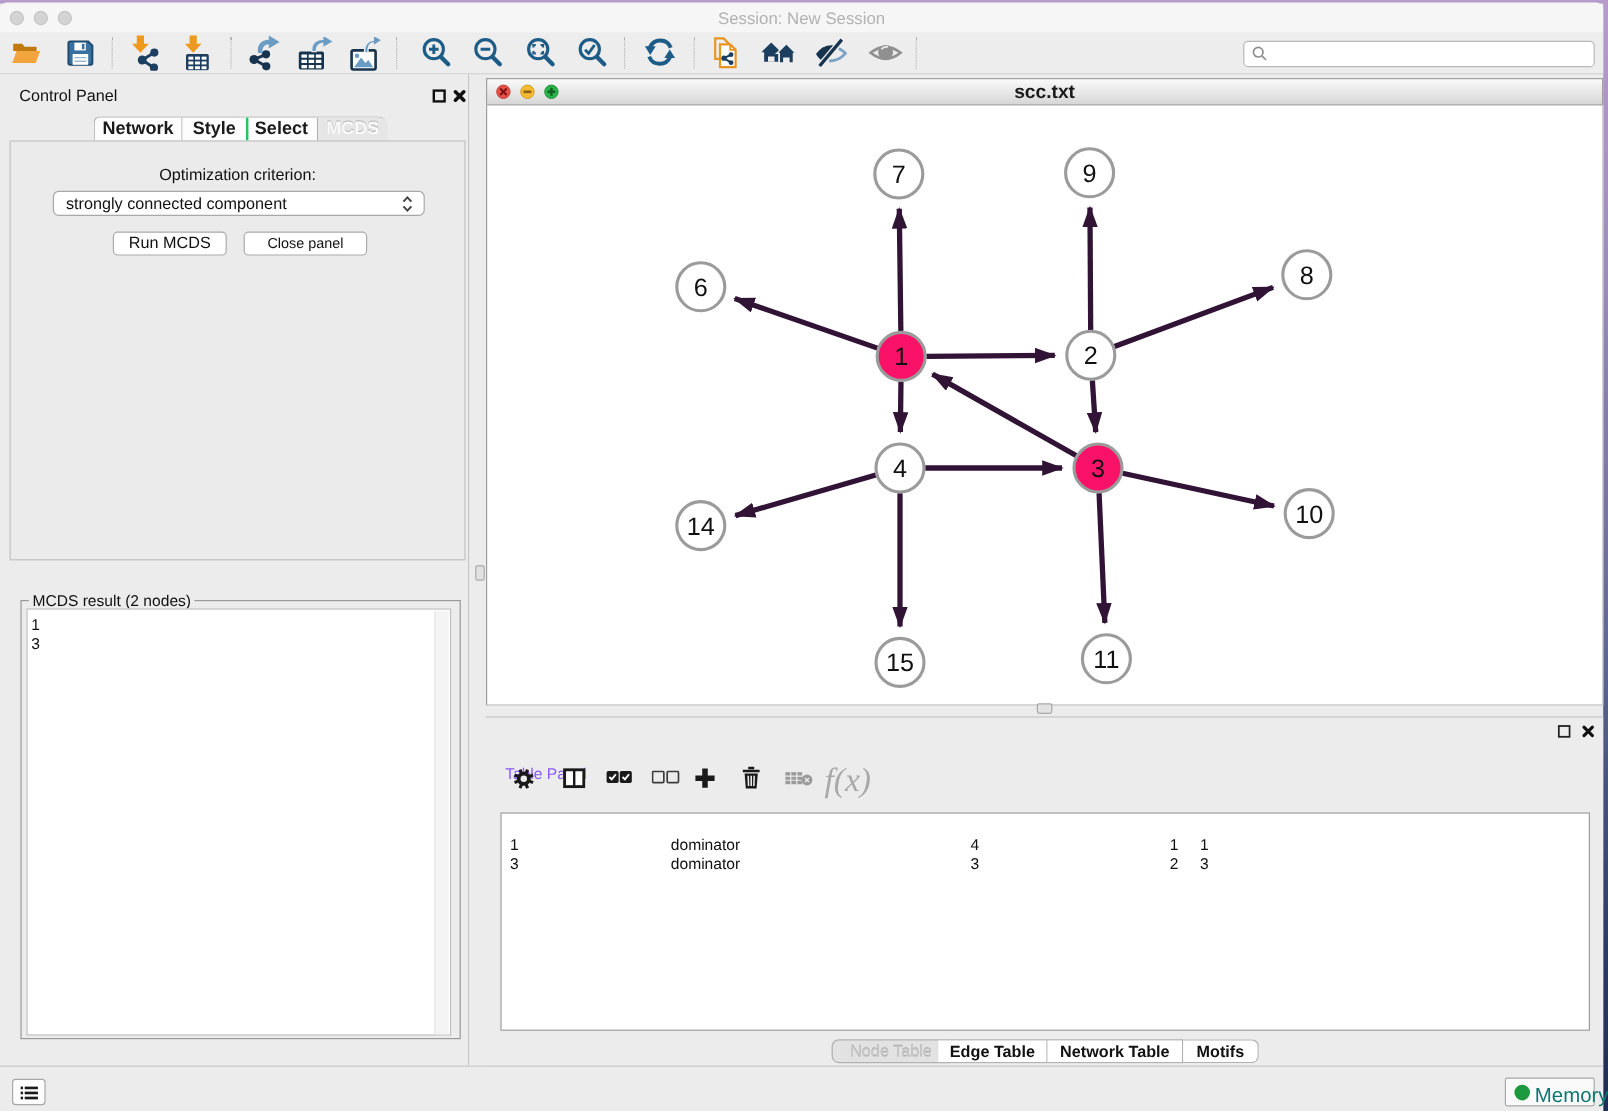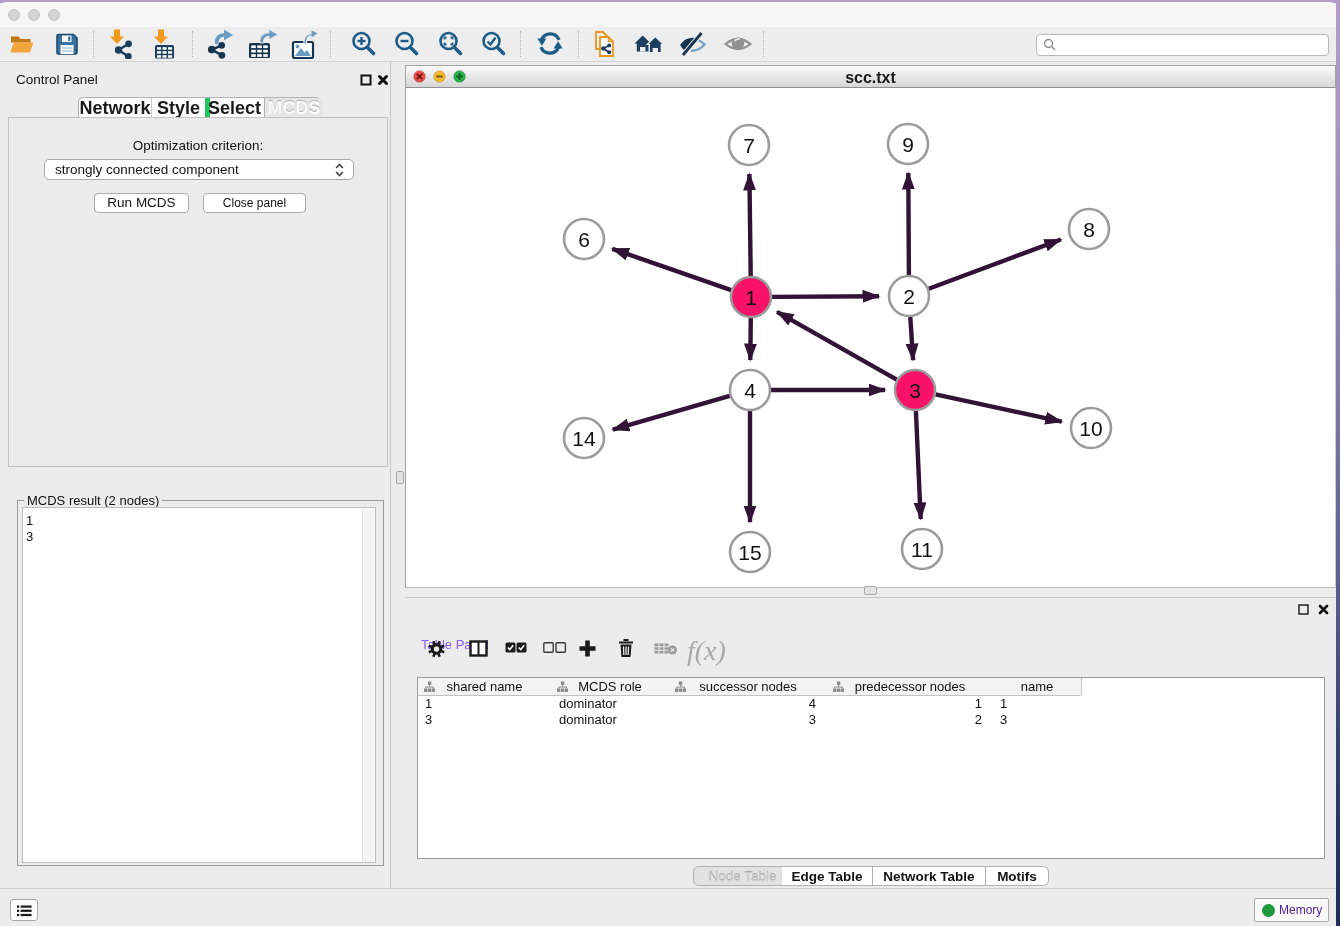--- a/index.html
+++ b/index.html
@@ -14,20 +14,21 @@
 </head>
 <body>
 
 <div class="abs" id="desktop-top" style="left:0;top:0;width:1340px;height:3px;background:#b79ccb;"></div>
 <div class="abs" id="desktop-right" style="right:0;top:0;width:4px;height:926px;background:linear-gradient(#b79ccb,#9b8cb8 25%,#5e6490 60%,#2c3a66 85%,#1f2c55);"></div>
 
 <div class="abs" id="titlebar" style="left:0;top:2px;width:1336px;height:25px;background:#f6f6f6;border-radius:6px 6px 0 0;">
   <div class="abs" style="left:8px;top:7px;width:12px;height:12px;border-radius:50%;background:#d4d4d4;border:1px solid #c3c3c3;box-sizing:border-box;"></div>
   <div class="abs" style="left:28px;top:7px;width:12px;height:12px;border-radius:50%;background:#d4d4d4;border:1px solid #c3c3c3;box-sizing:border-box;"></div>
   <div class="abs" style="left:48px;top:7px;width:12px;height:12px;border-radius:50%;background:#d4d4d4;border:1px solid #c3c3c3;box-sizing:border-box;"></div>
+  <div class="abs" style="left:0;top:5px;width:1336px;text-align:center;font-size:14px;color:#b2b2b2;">Session: New Session</div>
 </div>
 
 <div class="abs" id="toolbar" style="left:0;top:27px;width:1336px;height:35px;background:#ededed;border-bottom:1px solid #d2d2d2;box-sizing:border-box;">
   <div class="sep" style="left:93px;"></div>
   <div class="sep" style="left:192px;"></div>
   <div class="sep" style="left:330px;"></div>
   <div class="sep" style="left:520px;"></div>
   <div class="sep" style="left:578px;"></div>
   <div class="sep" style="left:763px;"></div>
 
@@ -161,23 +162,23 @@
 </div>
 
 <div class="abs" id="cpanel" style="left:0;top:62px;width:391px;height:826px;background:#ececec;border-right:1px solid #c6c6c6;box-sizing:border-box;">
   <div class="abs" style="left:16px;top:10px;font-size:13.5px;color:#111;">Control Panel</div>
   <svg class="abs" style="left:360px;top:12px;" width="12" height="12" viewBox="0 0 12 12">
       <rect x="1.5" y="1.5" width="9" height="9" fill="none" stroke="#111" stroke-width="2"></rect>
     </svg>
   <svg class="abs" style="left:377px;top:12px;" width="12" height="12" viewBox="0 0 12 12">
       <path d="M2.5 2.5 L9.5 9.5 M9.5 2.5 L2.5 9.5" stroke="#111" stroke-width="3" stroke-linecap="round"></path>
     </svg>
-  <div class="abs" style="left:78px;top:35px;width:244px;height:21px;border:1px solid #b0b0b0;border-bottom:none;border-radius:5px 7px 0 0;box-sizing:border-box;background:#fdfdfd;font-size:18px;font-weight:bold;color:#1a1a1a;">
+  <div class="abs" style="left:78px;top:35px;width:244px;height:21px;border:1px solid #b0b0b0;border-bottom:none;border-radius:5px 7px 0 0;box-sizing:border-box;background:#fdfdfd;font-size:15px;font-weight:bold;color:#1a1a1a;">
     <div style="position:absolute;left:0;top:0;width:72px;height:20px;text-align:center;line-height:20px;border-right:1px solid #c9c9c9;">Network</div>
-    <div style="position:absolute;left:73px;top:0;width:53px;height:20px;text-align:center;line-height:20px;border-right:5px solid #22c55e;">Style</div>
+    <div style="position:absolute;left:73px;top:0;width:53px;height:20px;text-align:center;line-height:20px;border-right:2px solid #22c55e;">Style</div>
     <div style="position:absolute;left:127px;top:0;width:57px;height:20px;text-align:center;line-height:20px;">Select</div>
     <div style="position:absolute;left:185px;top:0;width:59px;height:21px;text-align:center;line-height:20px;background:#e6e6e6;border-left:1px solid #b0b0b0;border-radius:0 7px 0 0;box-sizing:border-box;color:#fafafa;text-shadow:0 -1px 0 #b0b0b0;">MCDS</div>
   </div>
   <div class="abs" style="left:8px;top:55px;width:380px;height:350px;border:1px solid #c2c2c2;box-sizing:border-box;background:#ebebeb;"></div>
   <div class="abs" style="left:8px;top:76px;width:380px;text-align:center;font-size:13.5px;color:#111;">Optimization criterion:</div>
   <div class="abs" style="left:44px;top:97px;width:310px;height:21px;background:#fff;border:1px solid #a8a8a8;border-radius:5px;box-sizing:border-box;">
     <div class="abs" style="left:10px;top:2px;font-size:13.5px;color:#111;">strongly connected component</div>
     <svg class="abs" style="right:8px;top:3px;" width="11" height="14" viewBox="0 0 11 14">
         <path d="M2.2 5 L5.5 1.5 L8.8 5 M2.2 9 L5.5 12.5 L8.8 9" fill="none" stroke="#444" stroke-width="1.7"></path>
       </svg>
@@ -307,39 +308,20 @@
     <rect x="0.5" y="1.5" width="14" height="10" fill="#9a9a9a"></rect>
     <line x1="0.5" y1="4.8" x2="14.5" y2="4.8" stroke="#ececec" stroke-width="1"></line>
     <line x1="0.5" y1="8.2" x2="14.5" y2="8.2" stroke="#ececec" stroke-width="1"></line>
     <line x1="5" y1="1.5" x2="5" y2="11.5" stroke="#ececec" stroke-width="1"></line>
     <line x1="10" y1="1.5" x2="10" y2="11.5" stroke="#ececec" stroke-width="1"></line>
     <circle cx="18.5" cy="8" r="4.5" fill="#9a9a9a"></circle>
     <path d="M16.8 6.3 L20.2 9.7 M20.2 6.3 L16.8 9.7" stroke="#ececec" stroke-width="1.2"></path>
   </svg>
   <div class="abs" style="left:282px;top:37px;width:44px;font-size:28px;color:#a9a9a9;font-family:'Liberation Serif',serif;font-style:italic;">f(x)</div>
   <div class="abs" style="left:12px;top:79px;width:908px;height:182px;background:#fff;border:1px solid #9c9c9c;box-sizing:border-box;"></div>
-  <div class="abs" style="left:13px;top:80px;width:663px;height:17px;border-bottom:1px solid #c2c2c2;font-size:13px;color:#111;">
-    <div class="abs hc" style="left:0;width:133px;">shared name</div>
-    <div class="abs hc" style="left:133px;width:118px;">MCDS role</div>
-    <div class="abs hc" style="left:251px;width:158px;">successor nodes</div>
-    <div class="abs hc" style="left:409px;width:166px;">predecessor nodes</div>
-    <div class="abs hc" style="left:575px;width:88px;border-right:1px solid #c8c8c8;">name</div>
-    <svg class="hi" style="left:6px;">
-        <use href="#org"></use>
-      </svg>
-    <svg class="hi" style="left:139px;">
-        <use href="#org"></use>
-      </svg>
-    <svg class="hi" style="left:257px;">
-        <use href="#org"></use>
-      </svg>
-    <svg class="hi" style="left:415px;">
-        <use href="#org"></use>
-      </svg>
-  </div>
   <div class="abs" style="left:13px;top:98px;width:663px;height:16px;font-size:13px;color:#111;">
     <div class="abs" style="left:7px;">1</div>
     <div class="abs" style="left:141px;">dominator</div>
     <div class="abs" style="left:251px;width:147px;text-align:right;">4</div>
     <div class="abs" style="left:409px;width:155px;text-align:right;">1</div>
     <div class="abs" style="left:582px;">1</div>
   </div>
   <div class="abs" style="left:13px;top:114px;width:663px;height:16px;font-size:13px;color:#111;">
     <div class="abs" style="left:7px;">3</div>
     <div class="abs" style="left:141px;">dominator</div>
@@ -361,21 +343,21 @@
           <rect x="0" y="4.7" width="2.2" height="2.2"></rect>
           <rect x="0" y="8.9" width="2.2" height="2.2"></rect>
       <rect x="3.6" y="0.5" width="11" height="2.2"></rect>
           <rect x="3.6" y="4.7" width="11" height="2.2"></rect>
           <rect x="3.6" y="8.9" width="11" height="2.2"></rect>
         </g>
     </svg>
   </div>
   <div class="abs" style="left:1254px;top:9px;width:75px;height:24px;background:#fafafa;border:1px solid #a8a8a8;border-radius:2px;box-sizing:border-box;">
     <div style="position:absolute;left:7px;top:5px;width:13px;height:13px;border-radius:50%;background:#1d9a3f;"></div>
-    <div style="position:absolute;left:24px;top:4px;font-size:12px;color:#4c1d95;">Memory</div>
+    <div style="position:absolute;left:24px;top:4px;font-size:17px;color:#0f766e;">Memory</div>
   </div>
 </div>
 <svg width="0" height="0" style="position:absolute;">
     <defs>
 <g id="org" fill="#8a8a8a">
  <rect x="3.9" y="0.5" width="3.4" height="3.4"></rect>
  <path d="M5.6 3.9 L5.6 6 M1.7 6 L9.5 6 M1.7 6 L1.7 7.5 M9.5 6 L9.5 7.5" fill="none" stroke="#8a8a8a" stroke-width="1"></path>
  <rect x="0" y="7.5" width="3.4" height="3.4"></rect>
  <rect x="3.9" y="7.5" width="3.4" height="3.4"></rect>
  <rect x="7.8" y="7.5" width="3.4" height="3.4"></rect>

